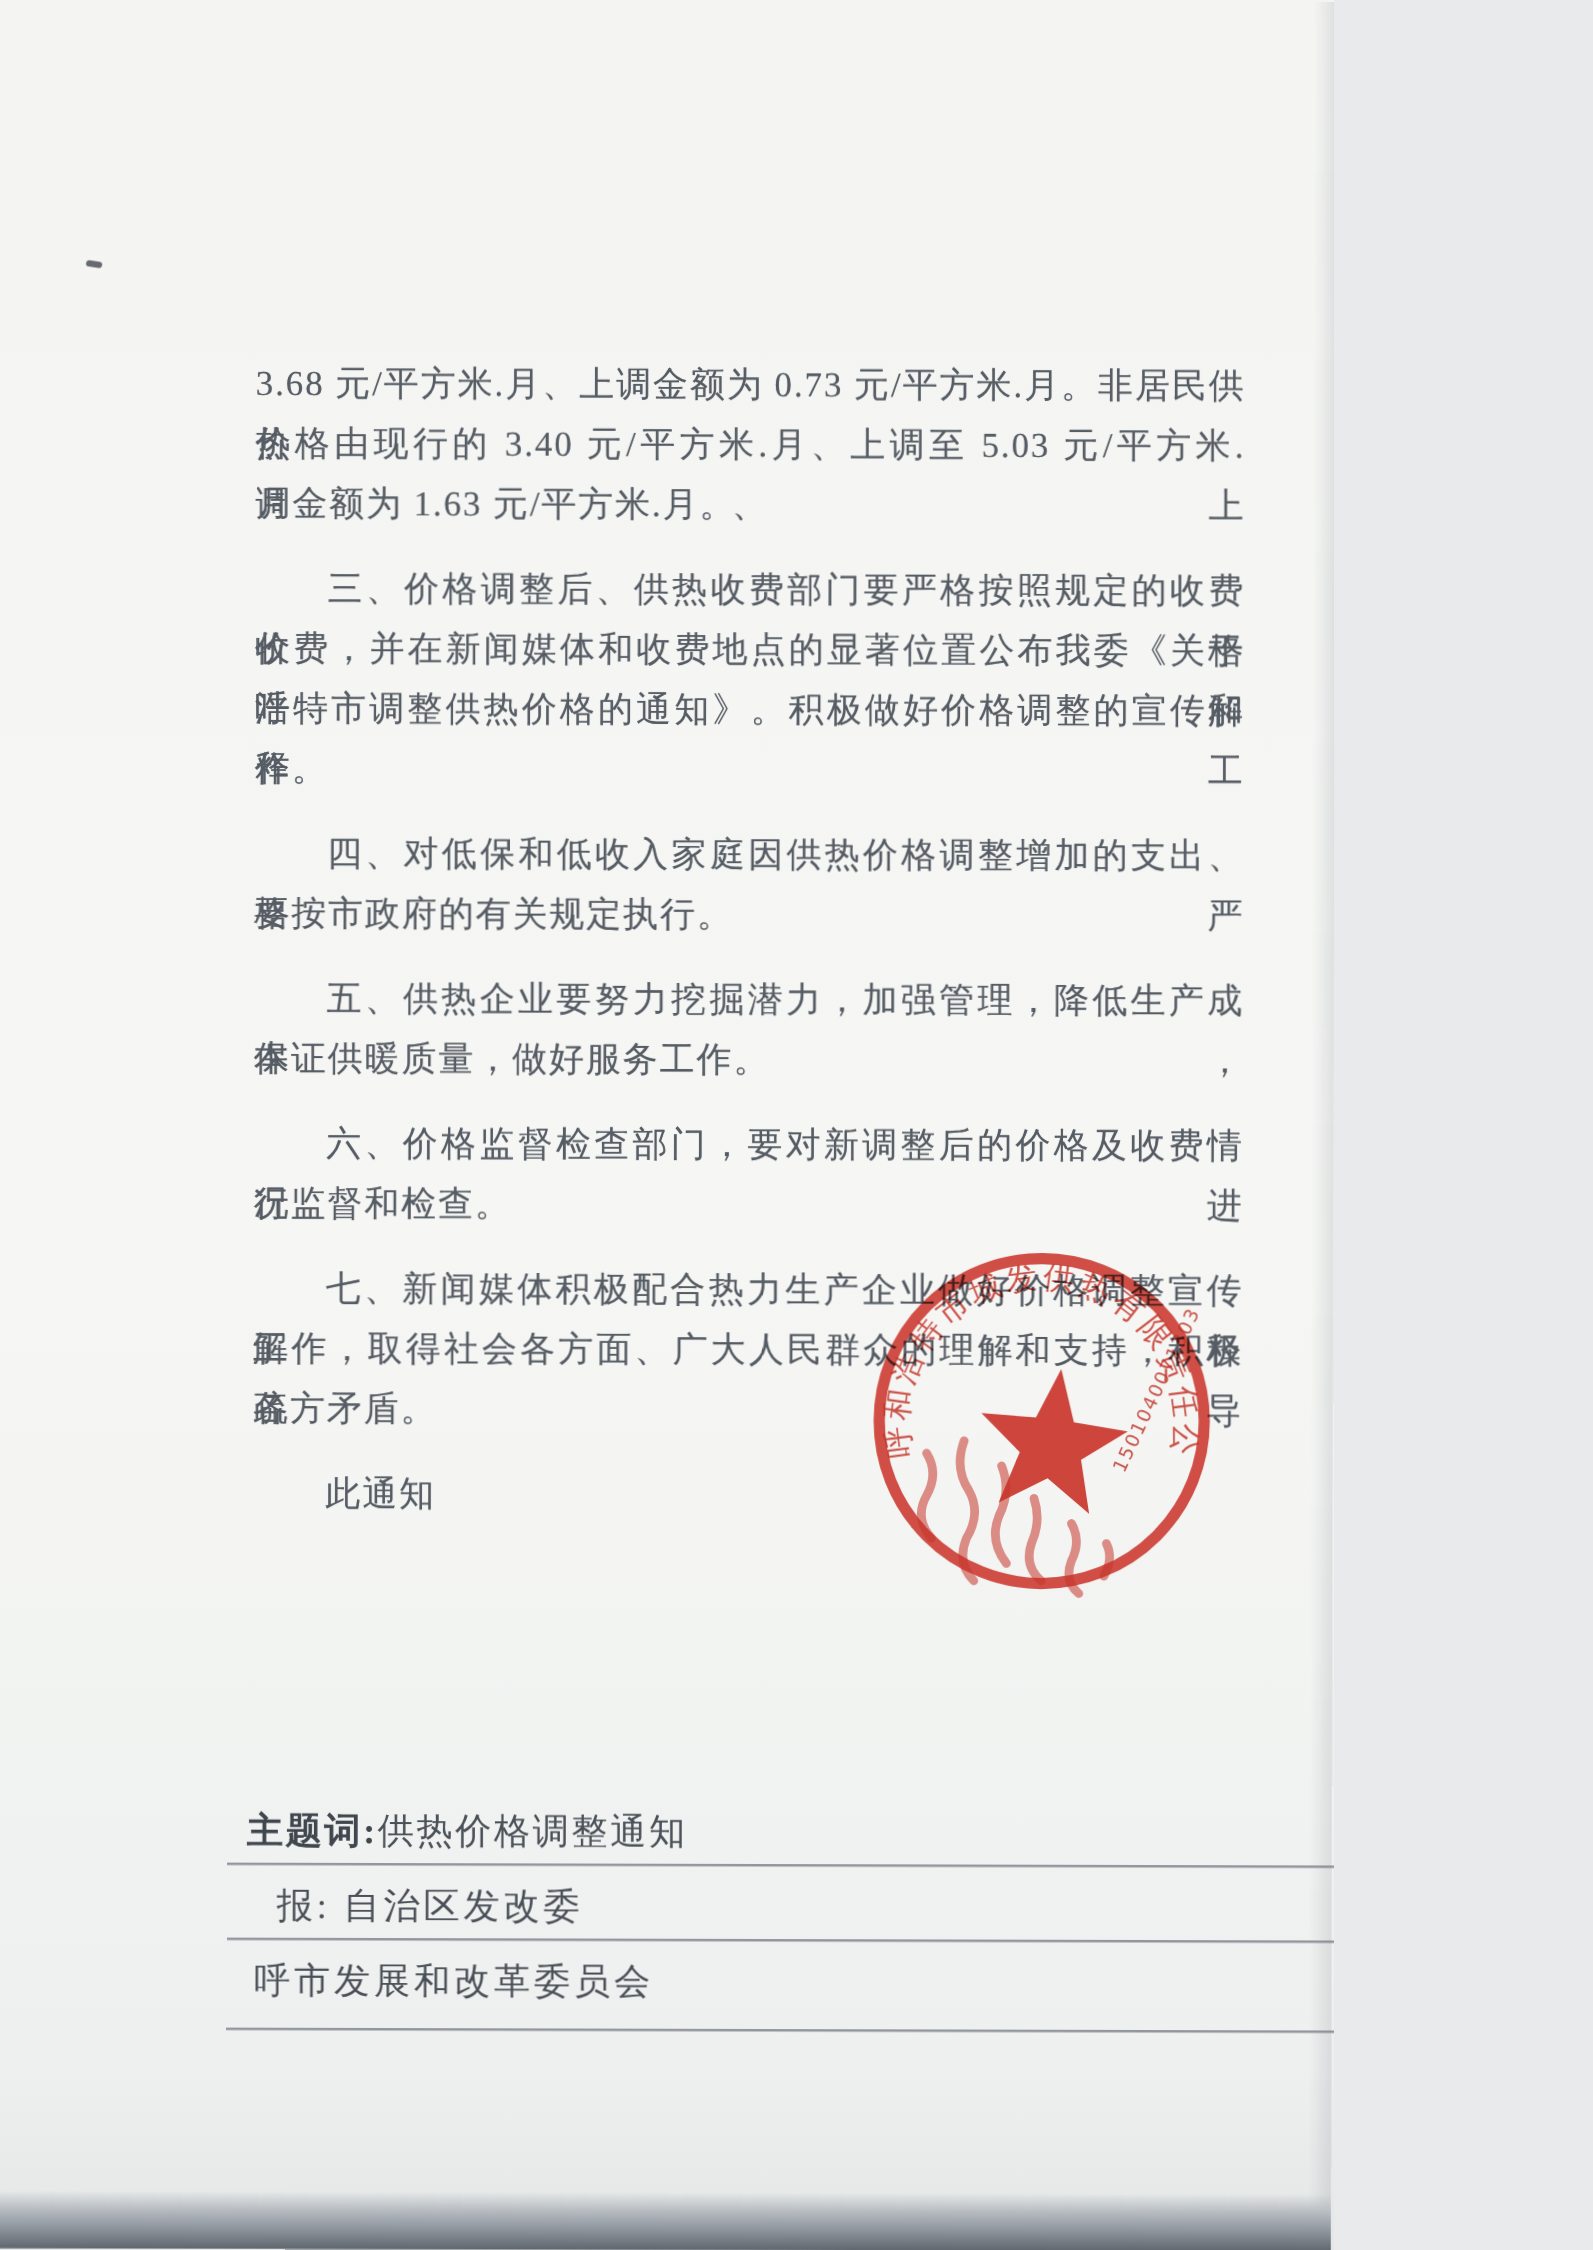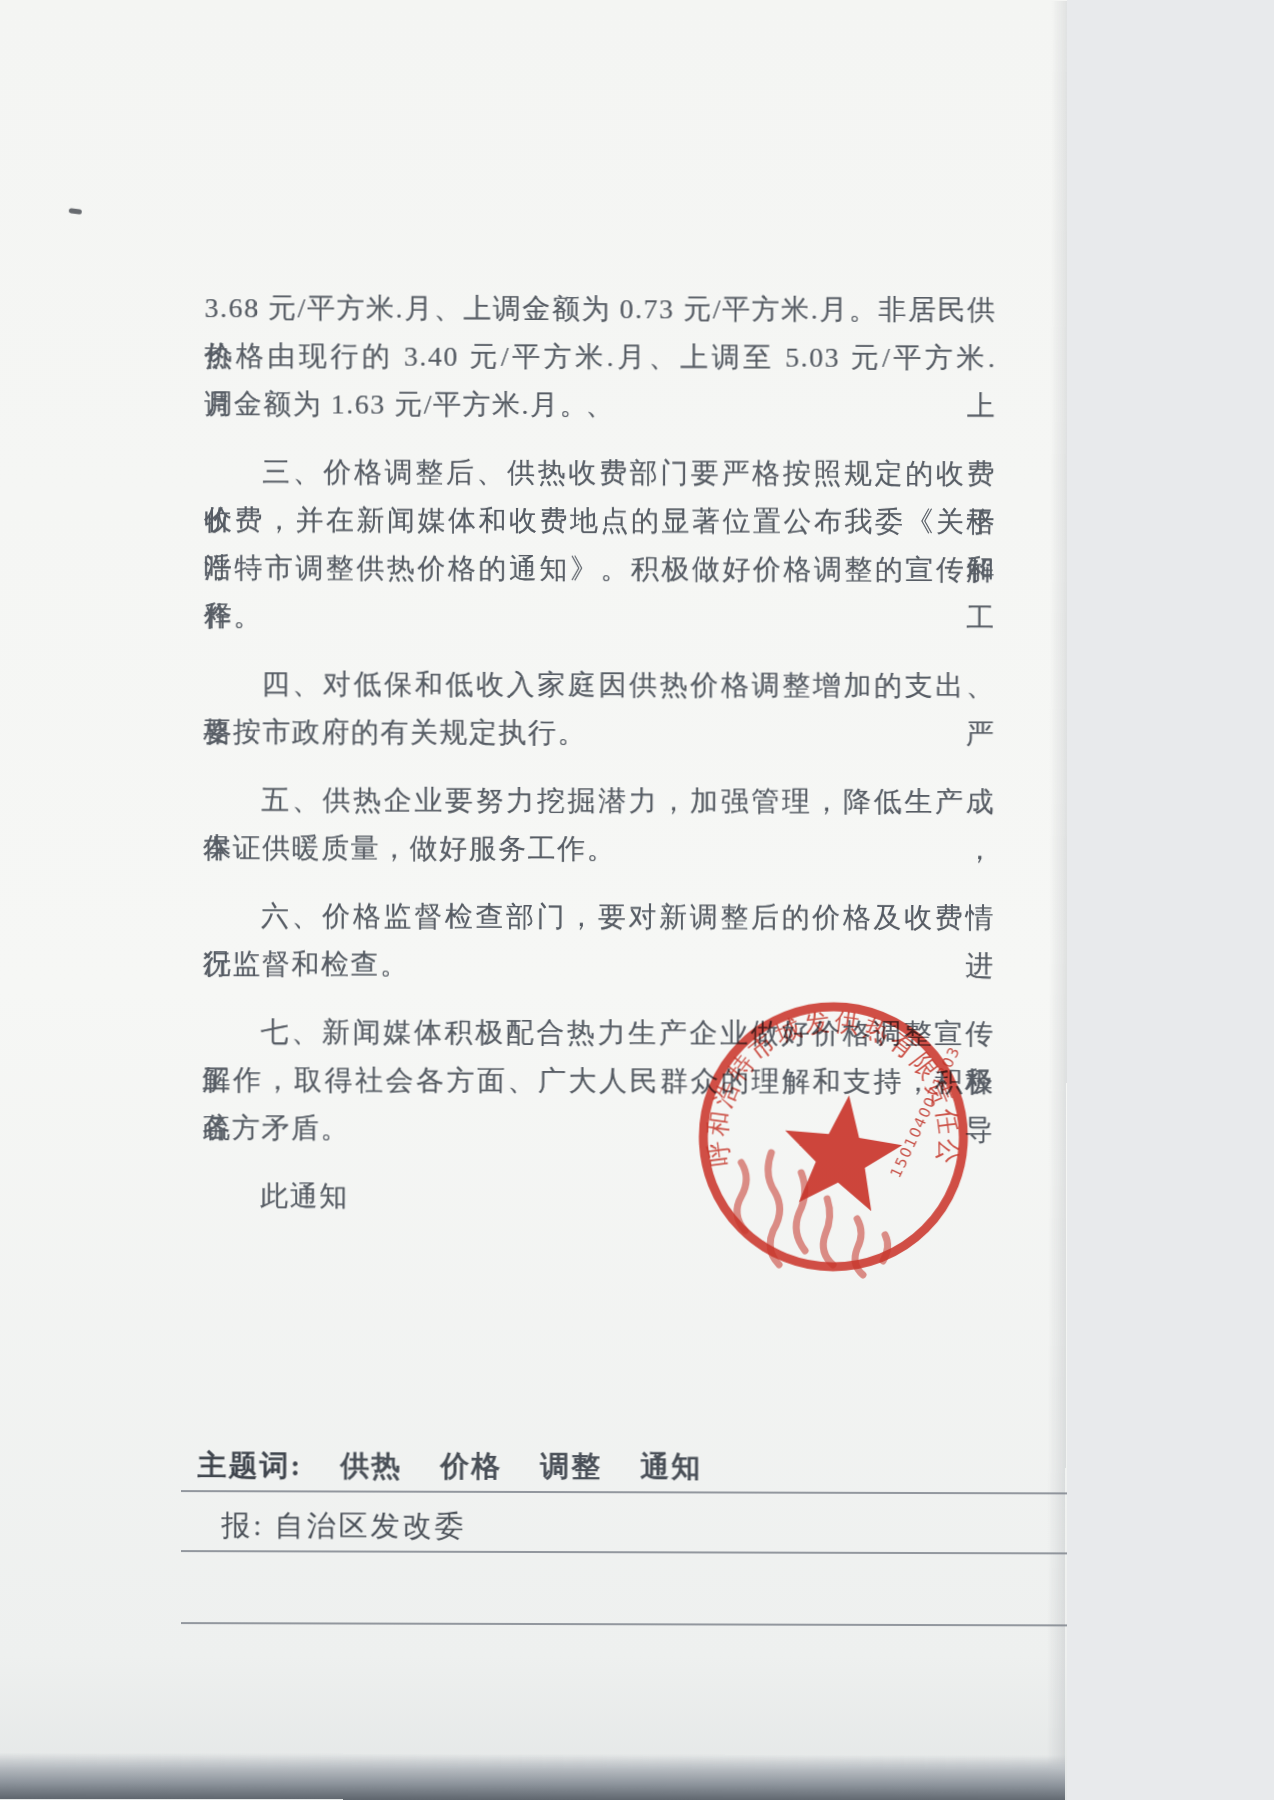--- a/index.html
+++ b/index.html
@@ -35,21 +35,21 @@
   }
   
   .seal{position:absolute;left:676px;top:966px;mix-blend-mode:multiply;}
   
   .footer{
     position:absolute;left:183px;top:1443px;width:1085px;
     color:#474d55;font-size:29px;
   }
   .f-row{position:relative;height:46px;line-height:46px;white-space:nowrap;}
   .subject-row{padding-left:16px;font-weight:bold;letter-spacing:2px;color:#40464e;}
-  .subject-term{margin-left:38px;font-weight:700;color:#4a5058;}
+  .subject-term{font-weight:400;color:#4a5058;}
   .rule{height:2px;background:#81878f;opacity:.85;margin:2px 0 10px 0;}
   .rule.r3{margin-top:14px;}
   .cc-row{padding-left:40px;letter-spacing:3px;color:#4a5058;}
   .issuer-row{padding-left:22px;letter-spacing:3px;color:#4a5058;}
   .print-date{position:absolute;left:470px;top:0;letter-spacing:2px;}
   
   .bottom-band{
     position:absolute;left:0;right:0;bottom:0;height:46px;
     background:linear-gradient(180deg,rgba(160,166,173,0) 0%,#b9bec3 30%,#8d949c 65%,#5f666e 100%);
   }
@@ -119,20 +119,21 @@
       <div class="f-row subject-row">
         <span>主题词:</span><span id="subject-terms"><span class="subject-term">供热</span><span class="subject-term">价格</span><span class="subject-term">调整</span><span class="subject-term">通知</span></span>
       </div>
       <div class="rule r1"></div>
       <div class="f-row cc-row">
         <span>报:</span>
         <span>自治区发改委</span>
       </div>
       <div class="rule r2"></div>
       <div class="f-row issuer-row">
+        <span>呼市发展和改革委员会</span>
       </div>
       <div class="rule r3"></div>
     </div>
 
     <div class="right-edge-shade"></div>
     <div class="bottom-band"></div>
   </div>
 </div>
 
 </body></html>

